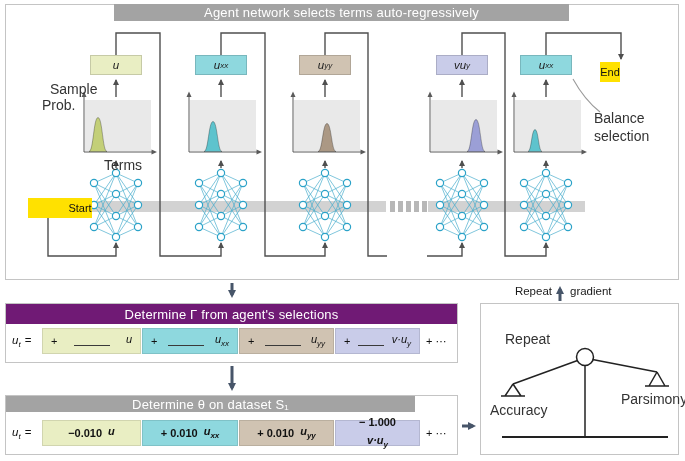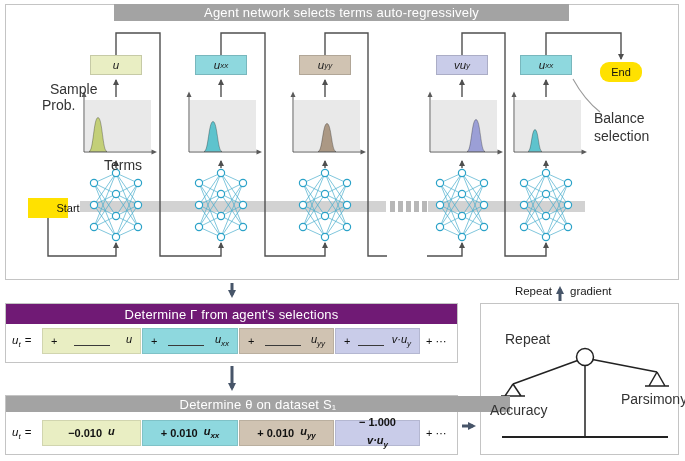--- a/index.html
+++ b/index.html
@@ -160,21 +160,21 @@
     </g>
   </svg>
 
   <div class="panel" style="left:5px;top:4px;width:674px;height:276px"></div>
   <div class="panel" style="left:5px;top:303px;width:453px;height:60px"></div>
   <div class="panel" style="left:5px;top:395px;width:453px;height:60px"></div>
   <div class="panel" style="left:480px;top:303px;width:199px;height:152px"></div>
 
   <div class="hdr" style="left: 114px; top: 4px; width: 455px; height: 17px; background-color: rgb(163, 163, 163);">Agent network selects terms auto-regressively</div>
   <div class="hdr" style="left: 6px; top: 304px; width: 451px; height: 20px; background-color: #701a75;">Determine Γ from agent's selections</div>
-  <div class="hdr" style="left: 6px; top: 396px; width: 504px; height: 16px; background-color: rgb(163, 163, 163);">Determine θ on dataset S₁</div>
+  <div class="hdr" style="left: 6px; top: 396px; width: 409px; height: 16px; background-color: rgb(163, 163, 163);">Determine θ on dataset S₁</div>
 
   <div class="termbox" style="left: 90px; top: 55px; background-color: rgb(233, 238, 195);">
     <i>u</i>
       <sub></sub>
   </div>
   <div class="termbox" style="left: 195px; top: 55px; background-color: rgb(142, 216, 222);">
     <i>u</i>
       <sub>xx</sub>
   </div>
   <div class="termbox" style="left: 299px; top: 55px; background-color: rgb(208, 195, 178);">
@@ -183,22 +183,22 @@
   </div>
   <div class="termbox" style="left: 436px; top: 55px; background-color: rgb(201, 204, 233);">
     <i>vu</i>
       <sub>y</sub>
   </div>
   <div class="termbox" style="left: 520px; top: 55px; background-color: rgb(142, 216, 222);">
     <i>u</i>
       <sub>xx</sub>
   </div>
 
-  <div class="ybox" style="left: 28px; top: 198px; width: 40px; background-color: rgb(255, 225, 0); padding-left: 40px;">Start</div>
-  <div class="ybox" style="left: 600px; top: 62px; width: 42px; background-color: rgb(255, 225, 0); border-radius: 9px;">End</div>
+  <div class="ybox" style="left: 28px; top: 198px; width: 64px; background-color: rgb(255, 225, 0); padding-left: 40px;">Start</div>
+  <div class="ybox" style="left: 600px; top: 62px; width: 20px; background-color: rgb(255, 225, 0);">End</div>
 
   <div class="lbl" style="left:50px;top:81px">Sample</div>
   <div class="lbl right" style="left:42px;top:97px;width:33px">Prob.</div>
   <div class="lbl" style="left:104px;top:157px">Terms</div>
   <div class="lbl pre" style="left:594px;top:110px">Balance
 selection</div>
 
   <div class="lhs" style="left:12px;top:334px">
     <i>u</i><sub>t</sub><span class="eqsign">=</span>
   </div>

